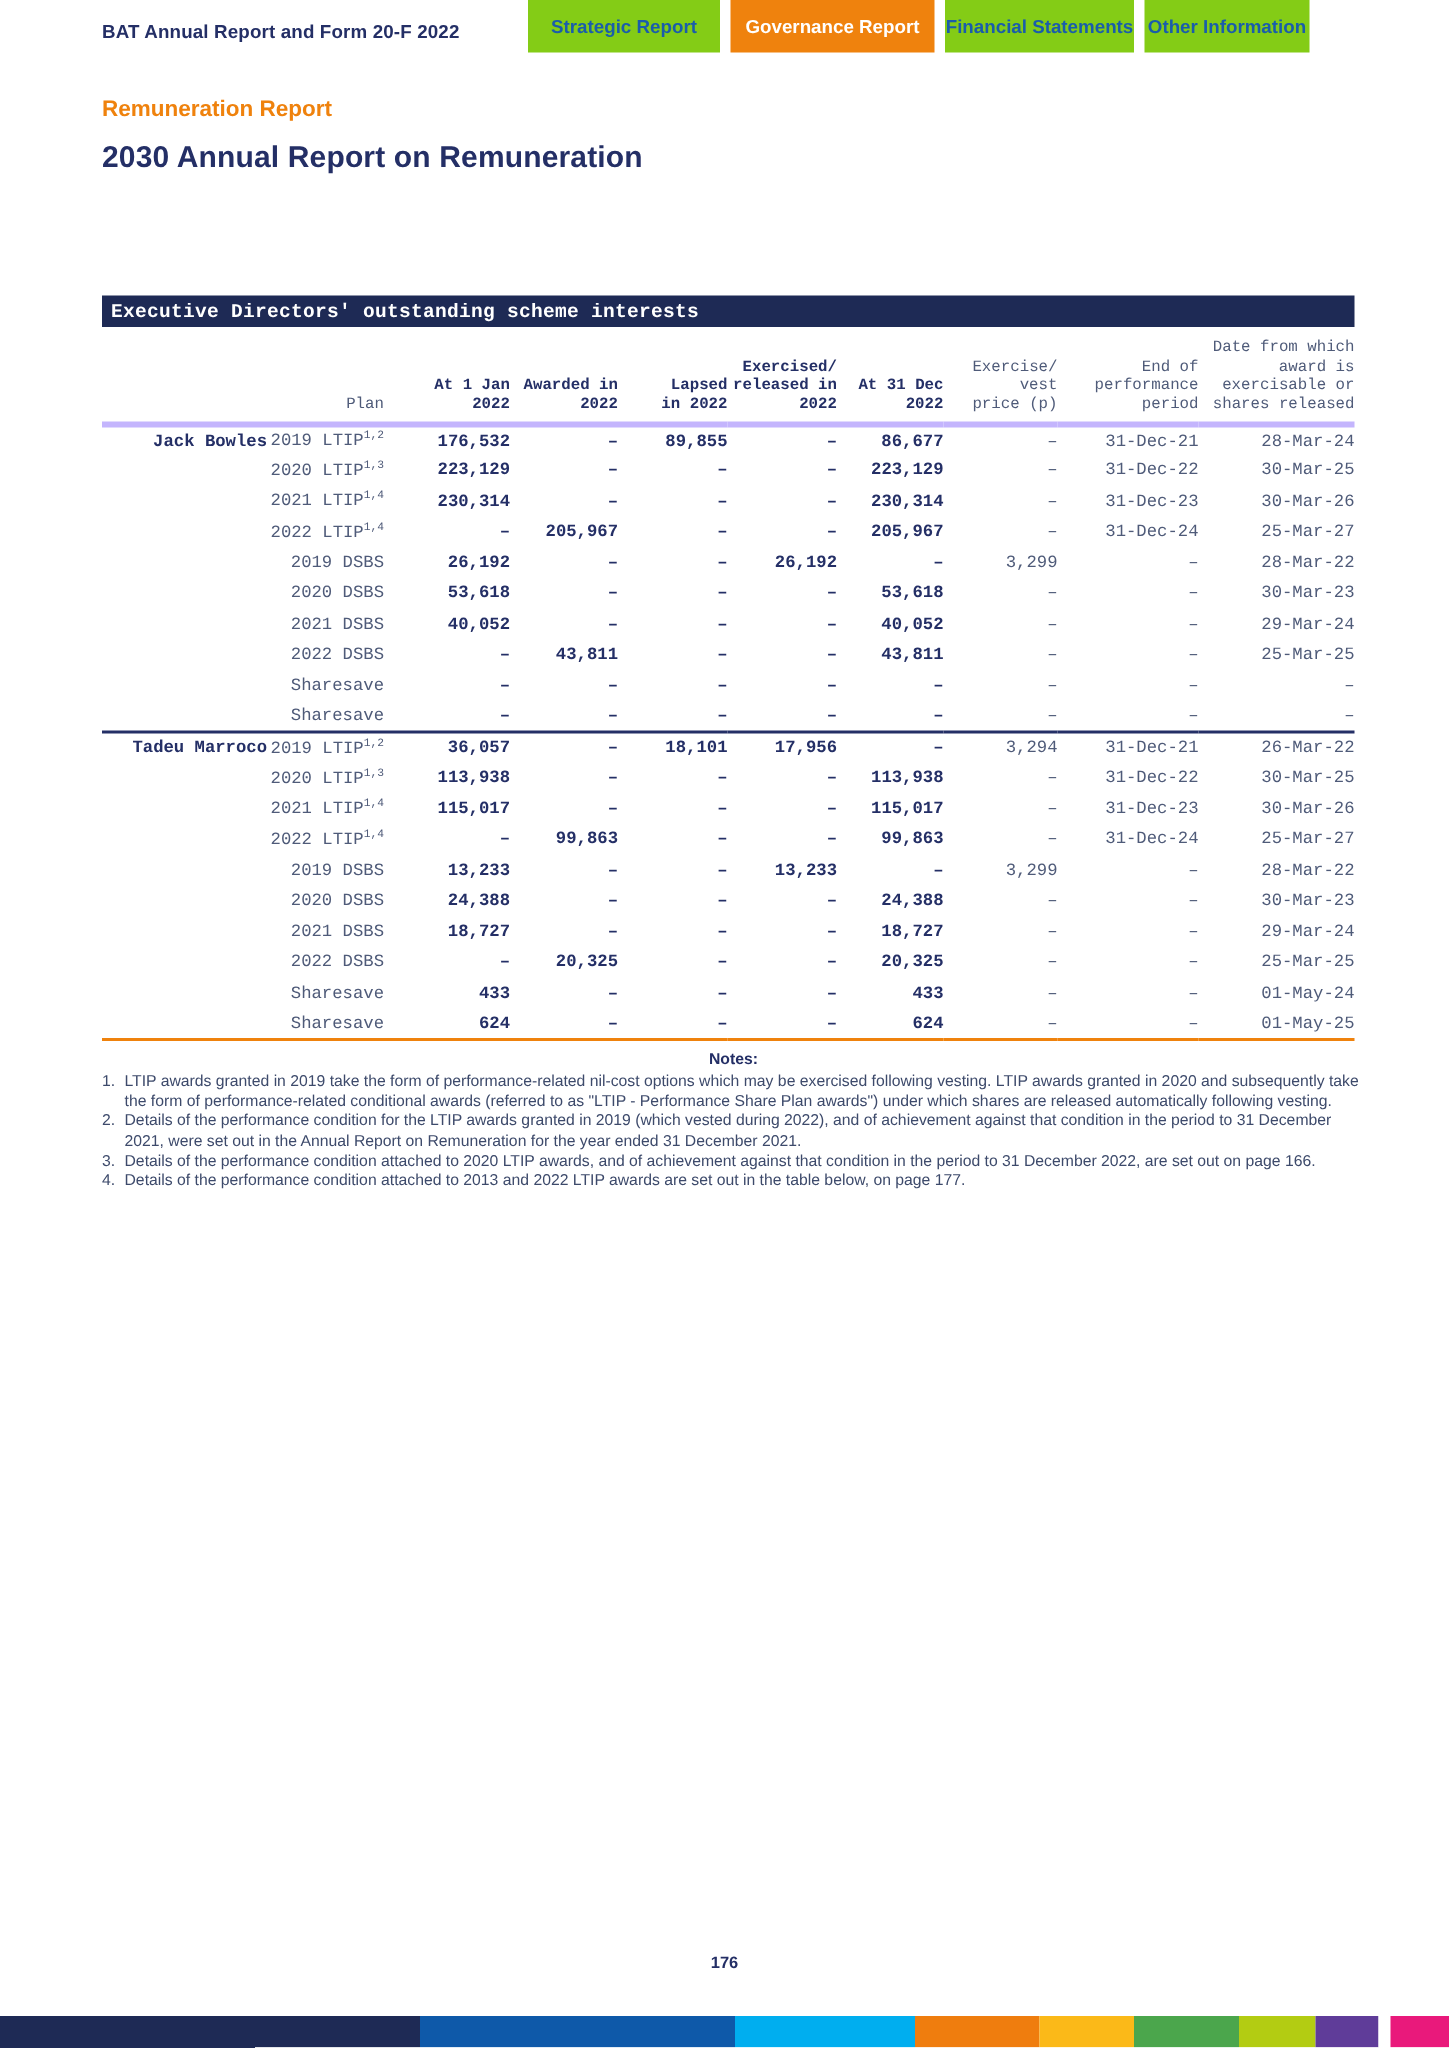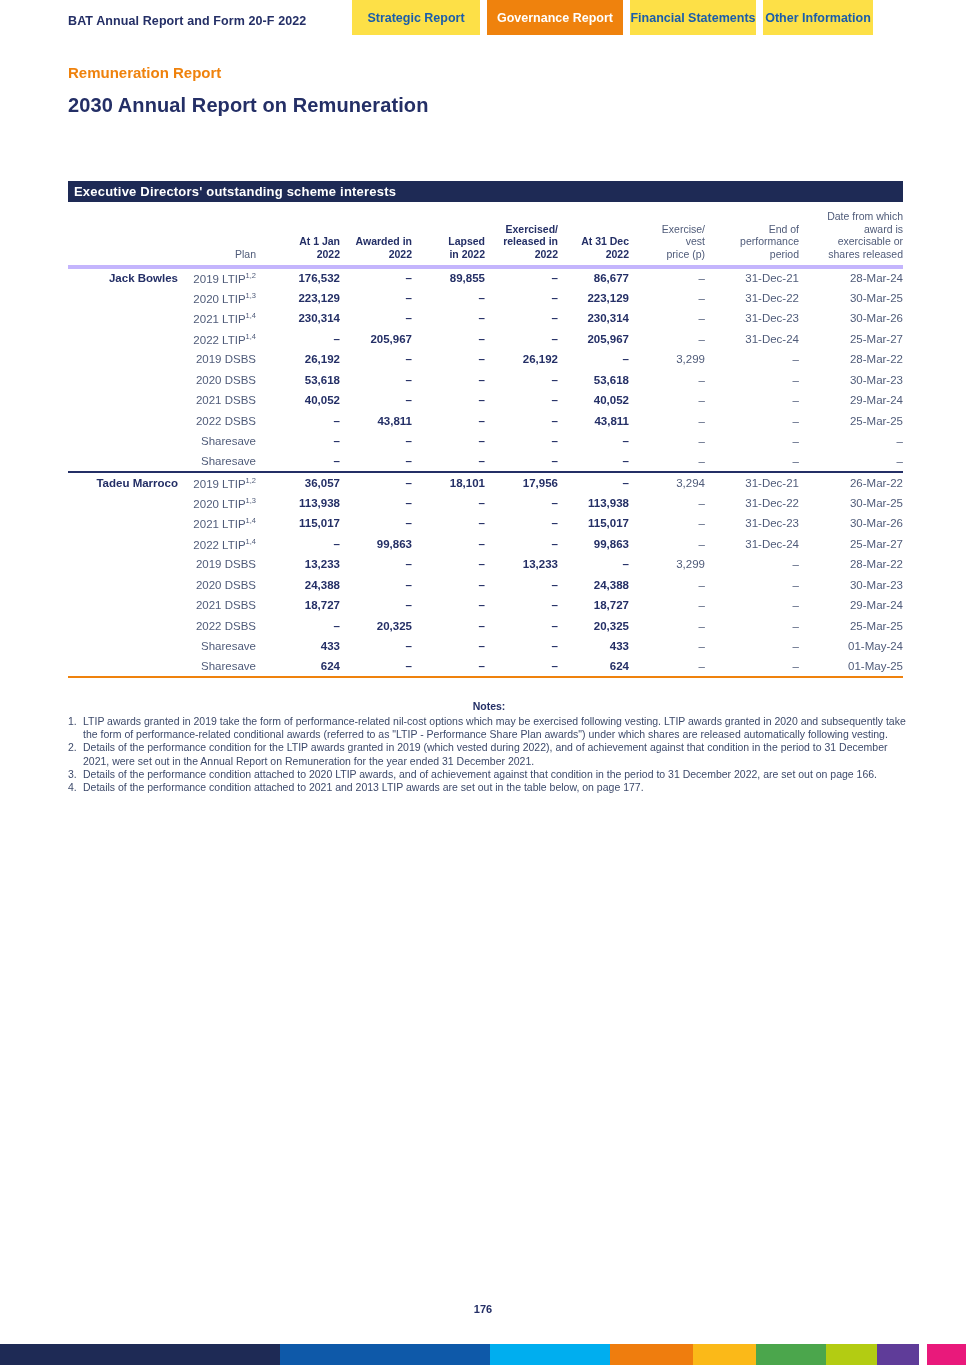--- a/index.html
+++ b/index.html
@@ -11,35 +11,35 @@
     color:#242f66;
   }
   
   .brand-title {
     position:absolute; left:68px; top:14px;
     font-size:12.5px; font-weight:bold; color:#242f66; letter-spacing:0.1px;
   }
   .tabs { position:absolute; left:352px; top:0; display:flex; gap:7px; }
   .tab {
     height:35px; display:flex; align-items:center; justify-content:center;
-    background:#fde047; color:#1a5dab; font-size:12.5px; font-weight:bold;
+    background:#84cc16; color:#1a5dab; font-size:12.5px; font-weight:bold;
     cursor:pointer; text-align:center;
   }
   .tab:nth-child(1){ width:128px; }
   .tab:nth-child(2){ width:136px; }
   .tab:nth-child(3){ width:126px; }
   .tab:nth-child(4){ width:110px; }
   .tab.active { background:#ef820d; color:#ffffff; }
   
   .section { position:absolute; left:68px; top:64px; }
   .eyebrow { font-size:15px; font-weight:bold; color:#ef820d; }
   .page-title { font-size:20px; font-weight:bold; color:#242f66; margin-top:13px; letter-spacing:0.1px; }
   .page-subtitle { font-size:17px; font-weight:normal; color:#2c3a6e; margin-top:6px; }
   
-  .table-wrap { position:absolute; left:68px; top:181px; width:835px; }
+  .table-wrap { position:absolute; left:68px; top:197px; width:835px;font-family:Liberation Mono, monospace; }
   .table-bar {
     background:#1e2a55; color:#ffffff; height:21px;
     font-size:13px; font-weight:bold; display:flex; align-items:center;
     padding-left:6px; letter-spacing:0.2px;
   }
   table.scheme { border-collapse:collapse; table-layout:fixed; width:835px; }
   table.scheme th {
     vertical-align:bottom; text-align:right; white-space:pre-line;
     font-size:10.5px; line-height:12.5px; padding:8px 0 5px 0;
     border-bottom:4px solid #c4b5fd; font-weight:normal; color:#4f5b79;
@@ -385,21 +385,21 @@
         <div class="note-item">
           <span class="note-num">2.</span>
           <span class="note-text">Details of the performance condition for the LTIP awards granted in 2019 (which vested during 2022), and of achievement against that condition in the period to 31 December 2021, were set out in the Annual Report on Remuneration for the year ended 31 December 2021.</span>
         </div>
         <div class="note-item">
           <span class="note-num">3.</span>
           <span class="note-text">Details of the performance condition attached to 2020 LTIP awards, and of achievement against that condition in the period to 31 December 2022, are set out on page 166.</span>
         </div>
         <div class="note-item">
           <span class="note-num">4.</span>
-          <span class="note-text">Details of the performance condition attached to 2021 and 2013 LTIP awards are set out in the table below, on page 177.</span>
+          <span class="note-text">Details of the performance condition attached to 2013 and 2022 LTIP awards are set out in the table below, on page 177.</span>
         </div>
       </div>
   </div>
 
   <div class="page-num">176</div>
   <div class="stripe">
       <div class="stripe-seg" style="width: 280px; background: rgb(30, 42, 85);"></div>
       <div class="stripe-seg" style="width: 210px; background: rgb(14, 89, 169);"></div>
       <div class="stripe-seg" style="width: 120px; background: rgb(0, 174, 239);"></div>
       <div class="stripe-seg" style="width: 83px; background: rgb(239, 125, 14);"></div>

